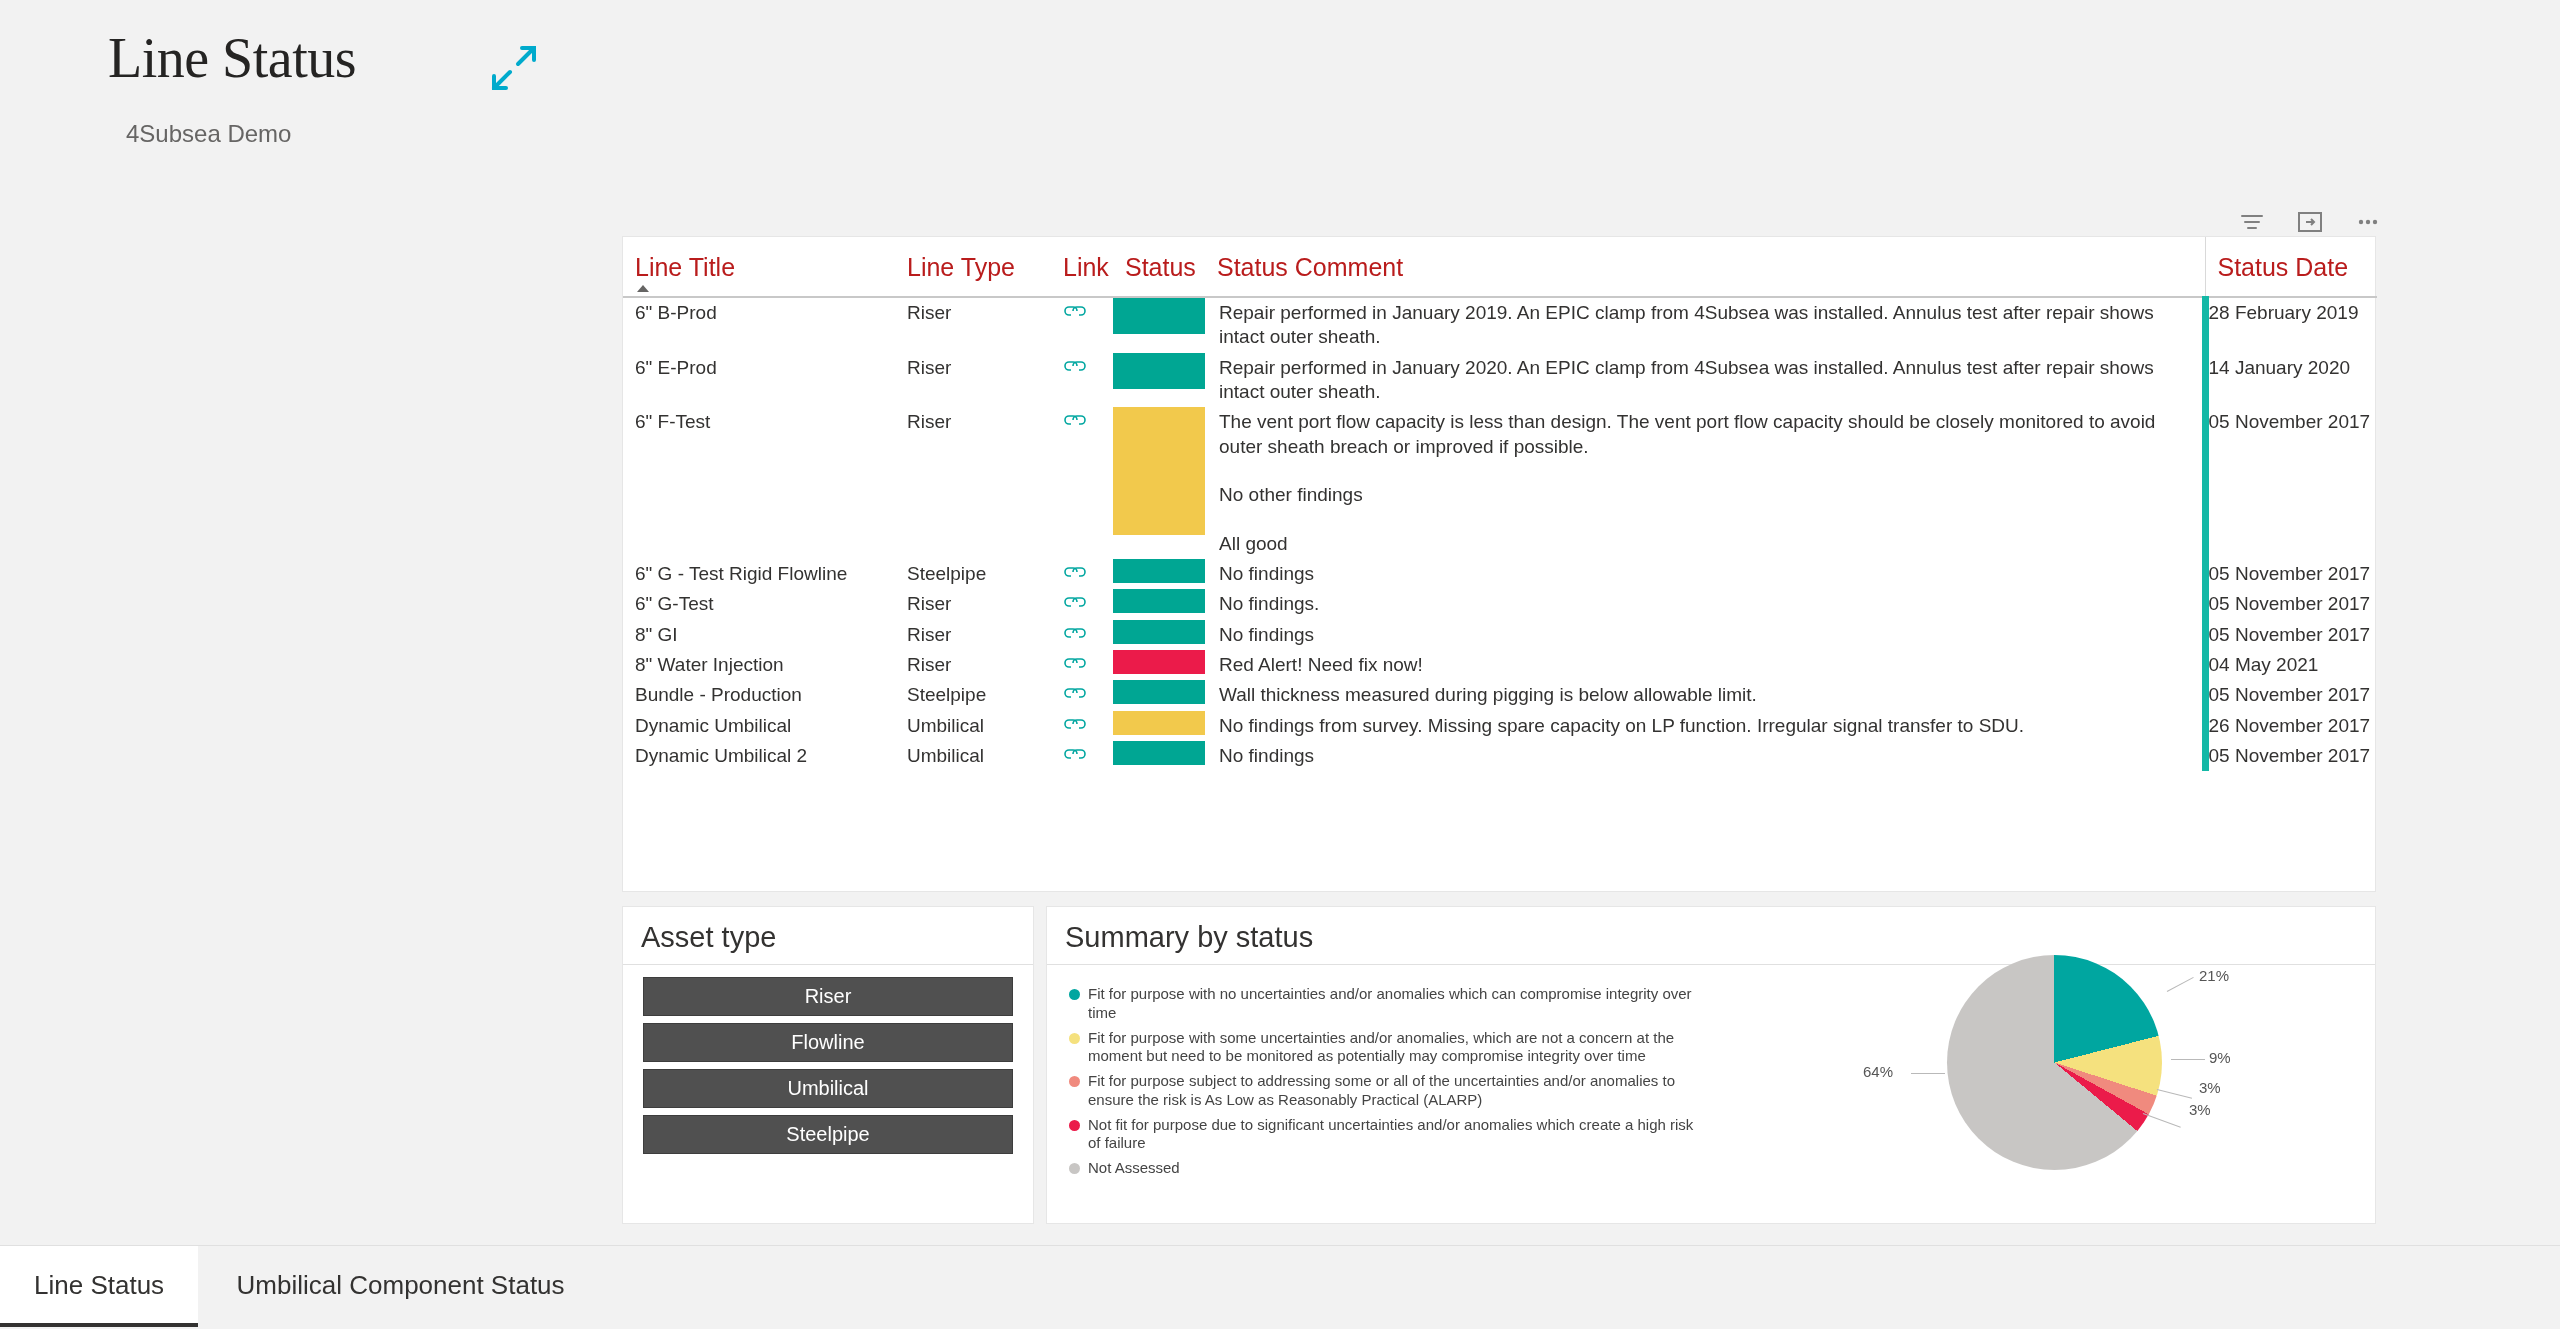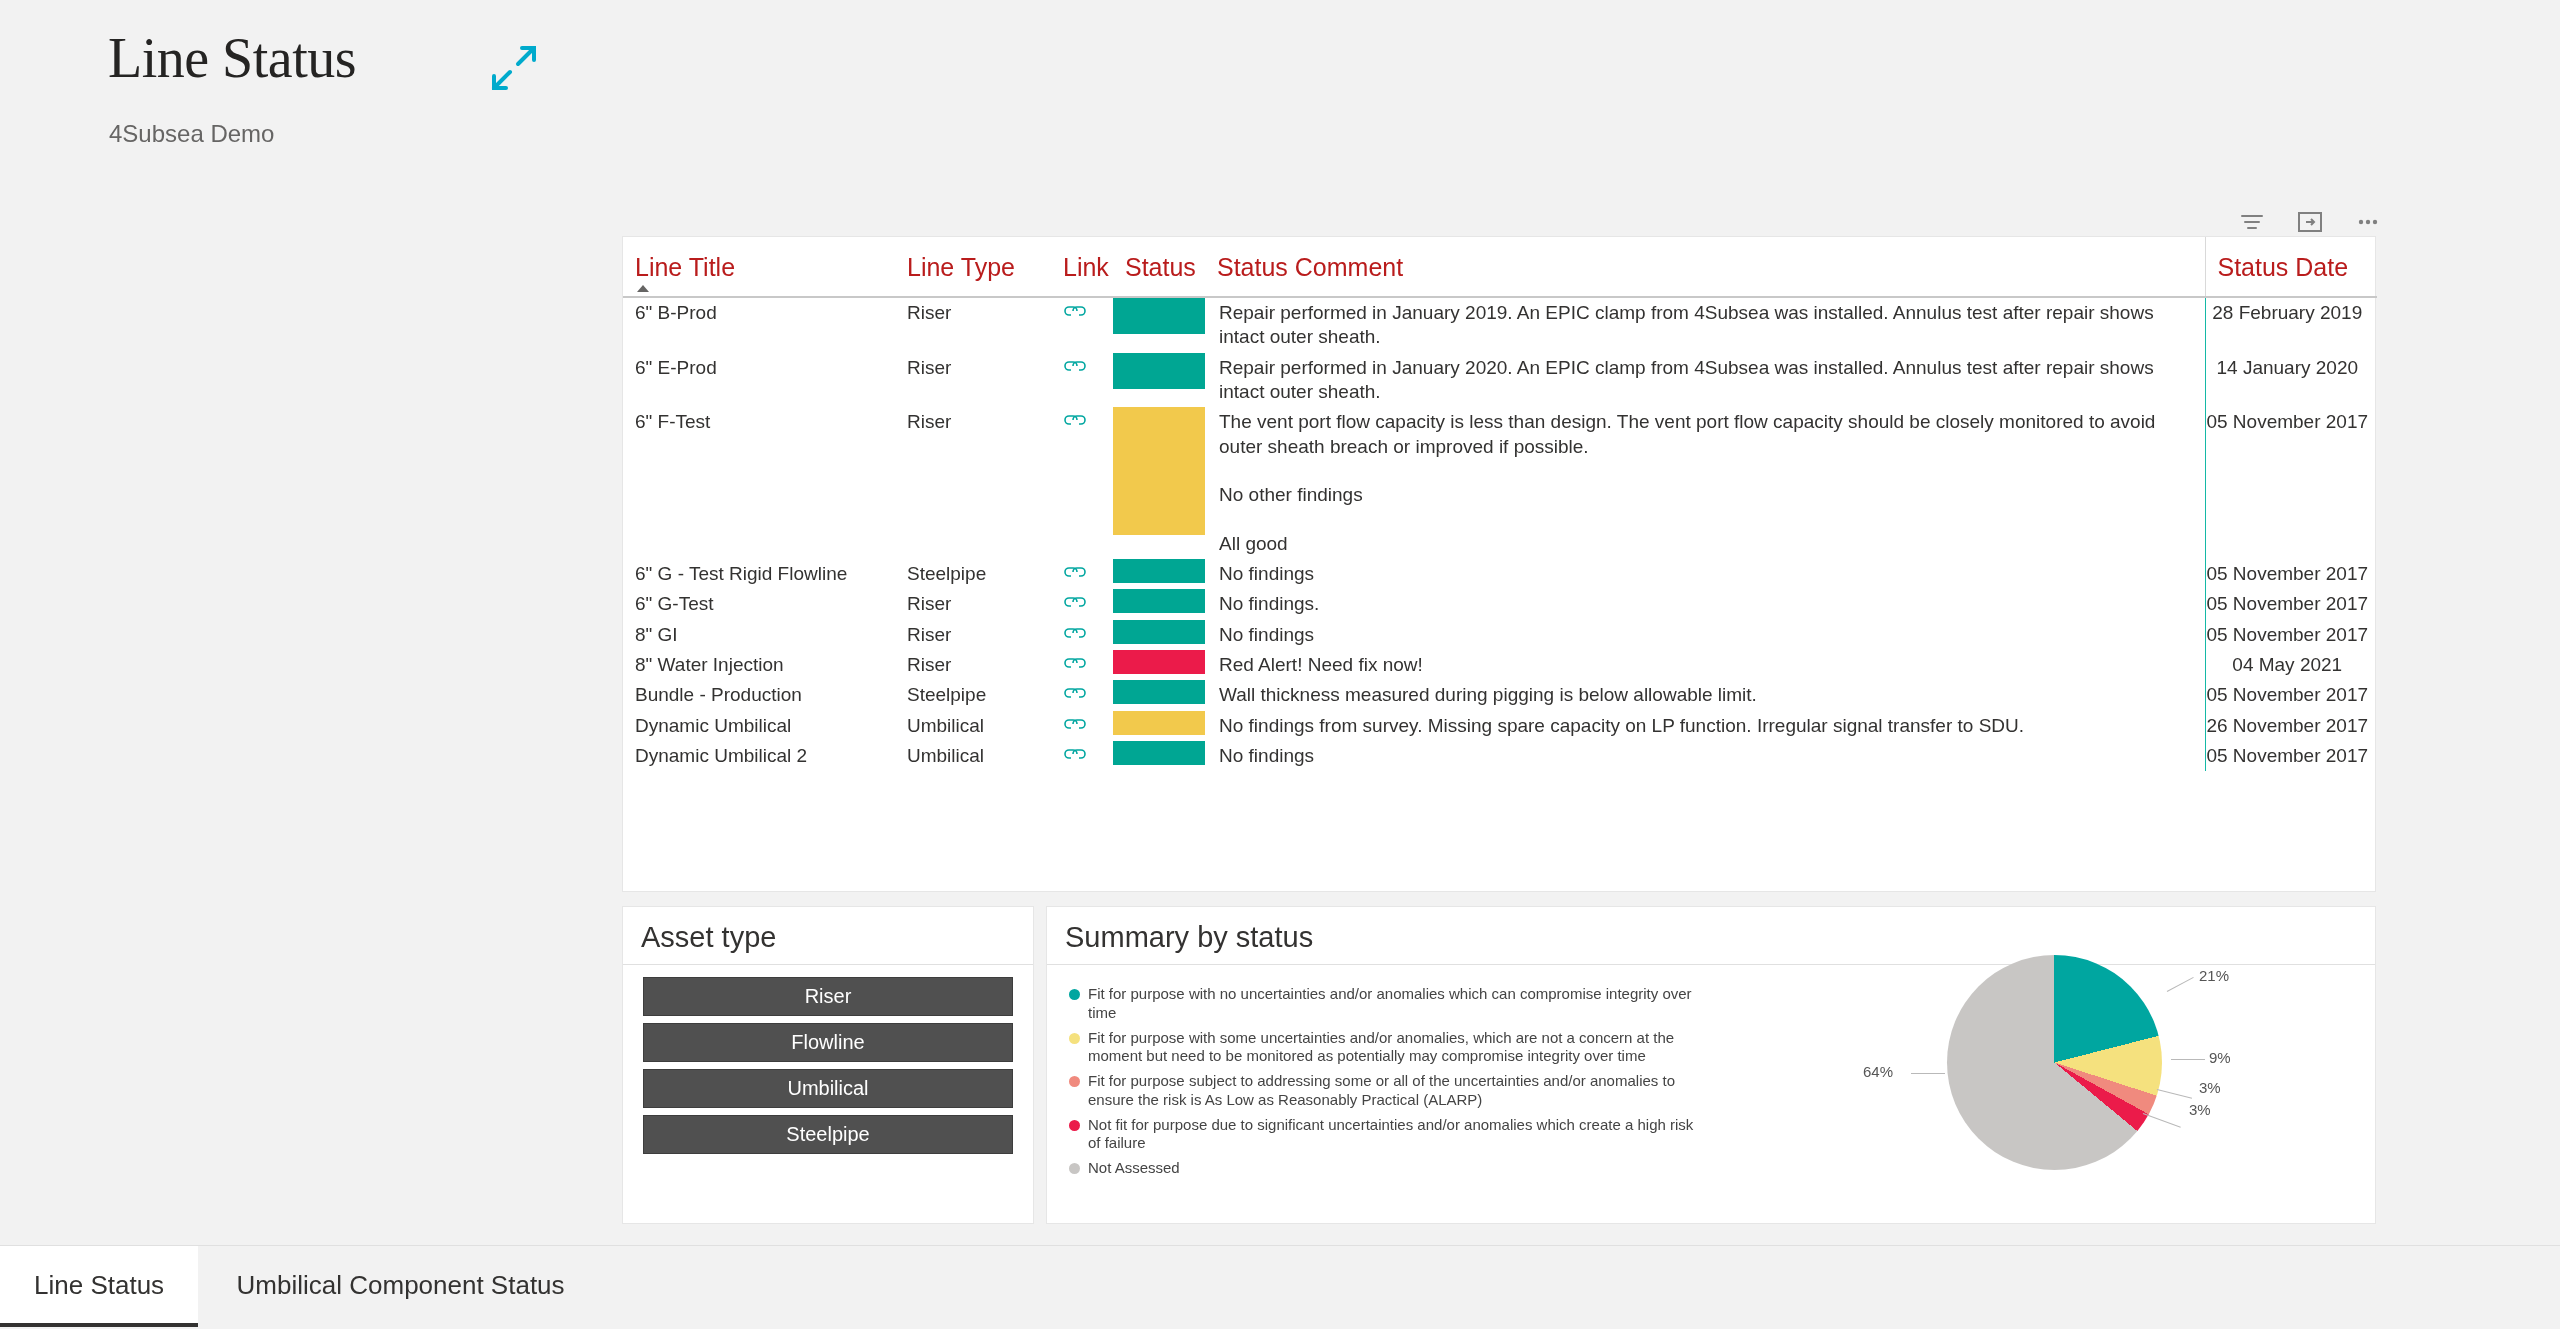--- a/index.html
+++ b/index.html
@@ -27,21 +27,21 @@
     letter-spacing: -0.5px;
   }
   .expand-icon {
     position: absolute;
     left: 488px; top: 42px;
     width: 52px; height: 52px;
     cursor: pointer;
   }
   .report-subtitle {
     position: absolute;
-    left: 109px; top: 120px;
+    left: 126px; top: 120px;
     font-size: 24px;
     color: #666564;
   }
 
   
   .visual-toolbar {
     position: absolute;
     right: 178px; top: 208px;
     display: flex;
     gap: 30px;
@@ -93,21 +93,21 @@
     vertical-align: top;
     line-height: 1.28;
   }
   .col-title   { width: 272px; }
   .col-type    { width: 156px; }
   .col-link    { width: 62px; }
   .col-status  { width: 92px; }
   .col-comment { width: 1000px; }
   .col-date    { width: 172px; }
 
-  td.cell-date { border-left: 1px solid #14b8a6; padding-left: 0; white-space: nowrap; text-align: center; }
+  td.cell-date { border-left: 7px solid #14b8a6; padding-left: 0; white-space: nowrap; }
   th.th-date   { border-left: 1px solid #d9d9d9; }
   td.cell-comment { padding-left: 14px; }
 
   .link-icon {
     display: inline-block;
     width: 24px; height: 16px;
     cursor: pointer;
   }
   td.cell-status { padding: 0; }
   .status-fill {

